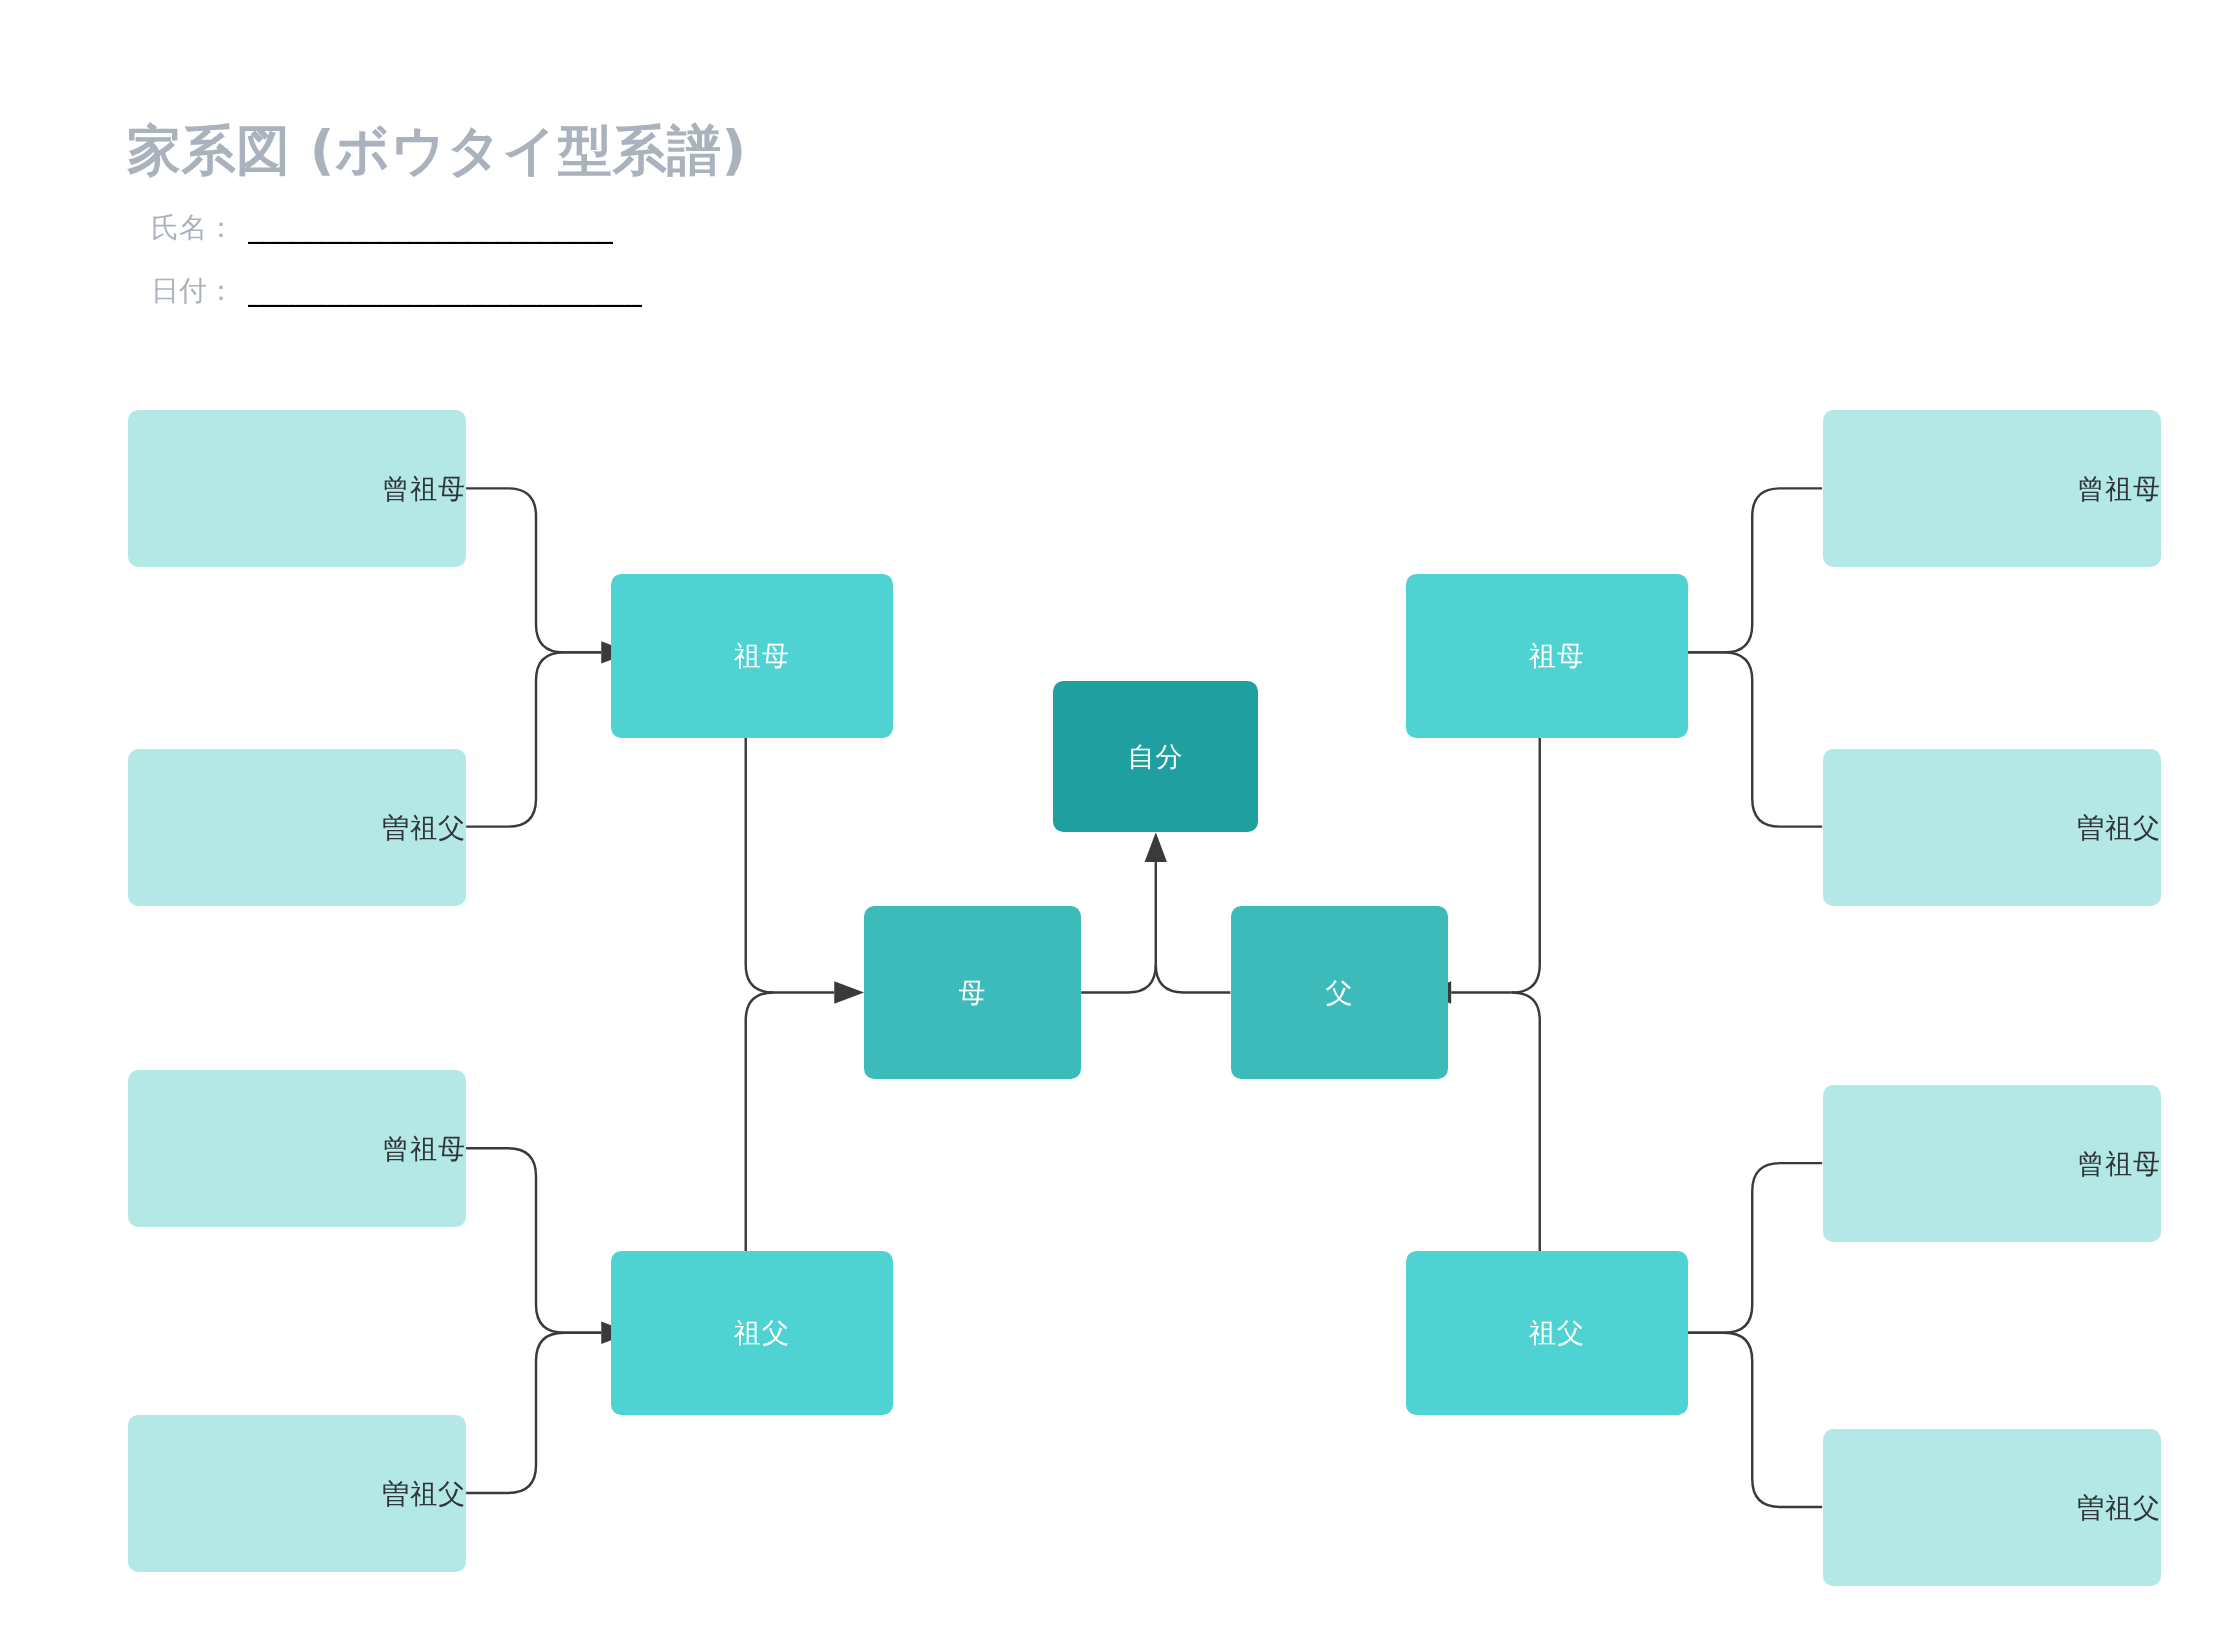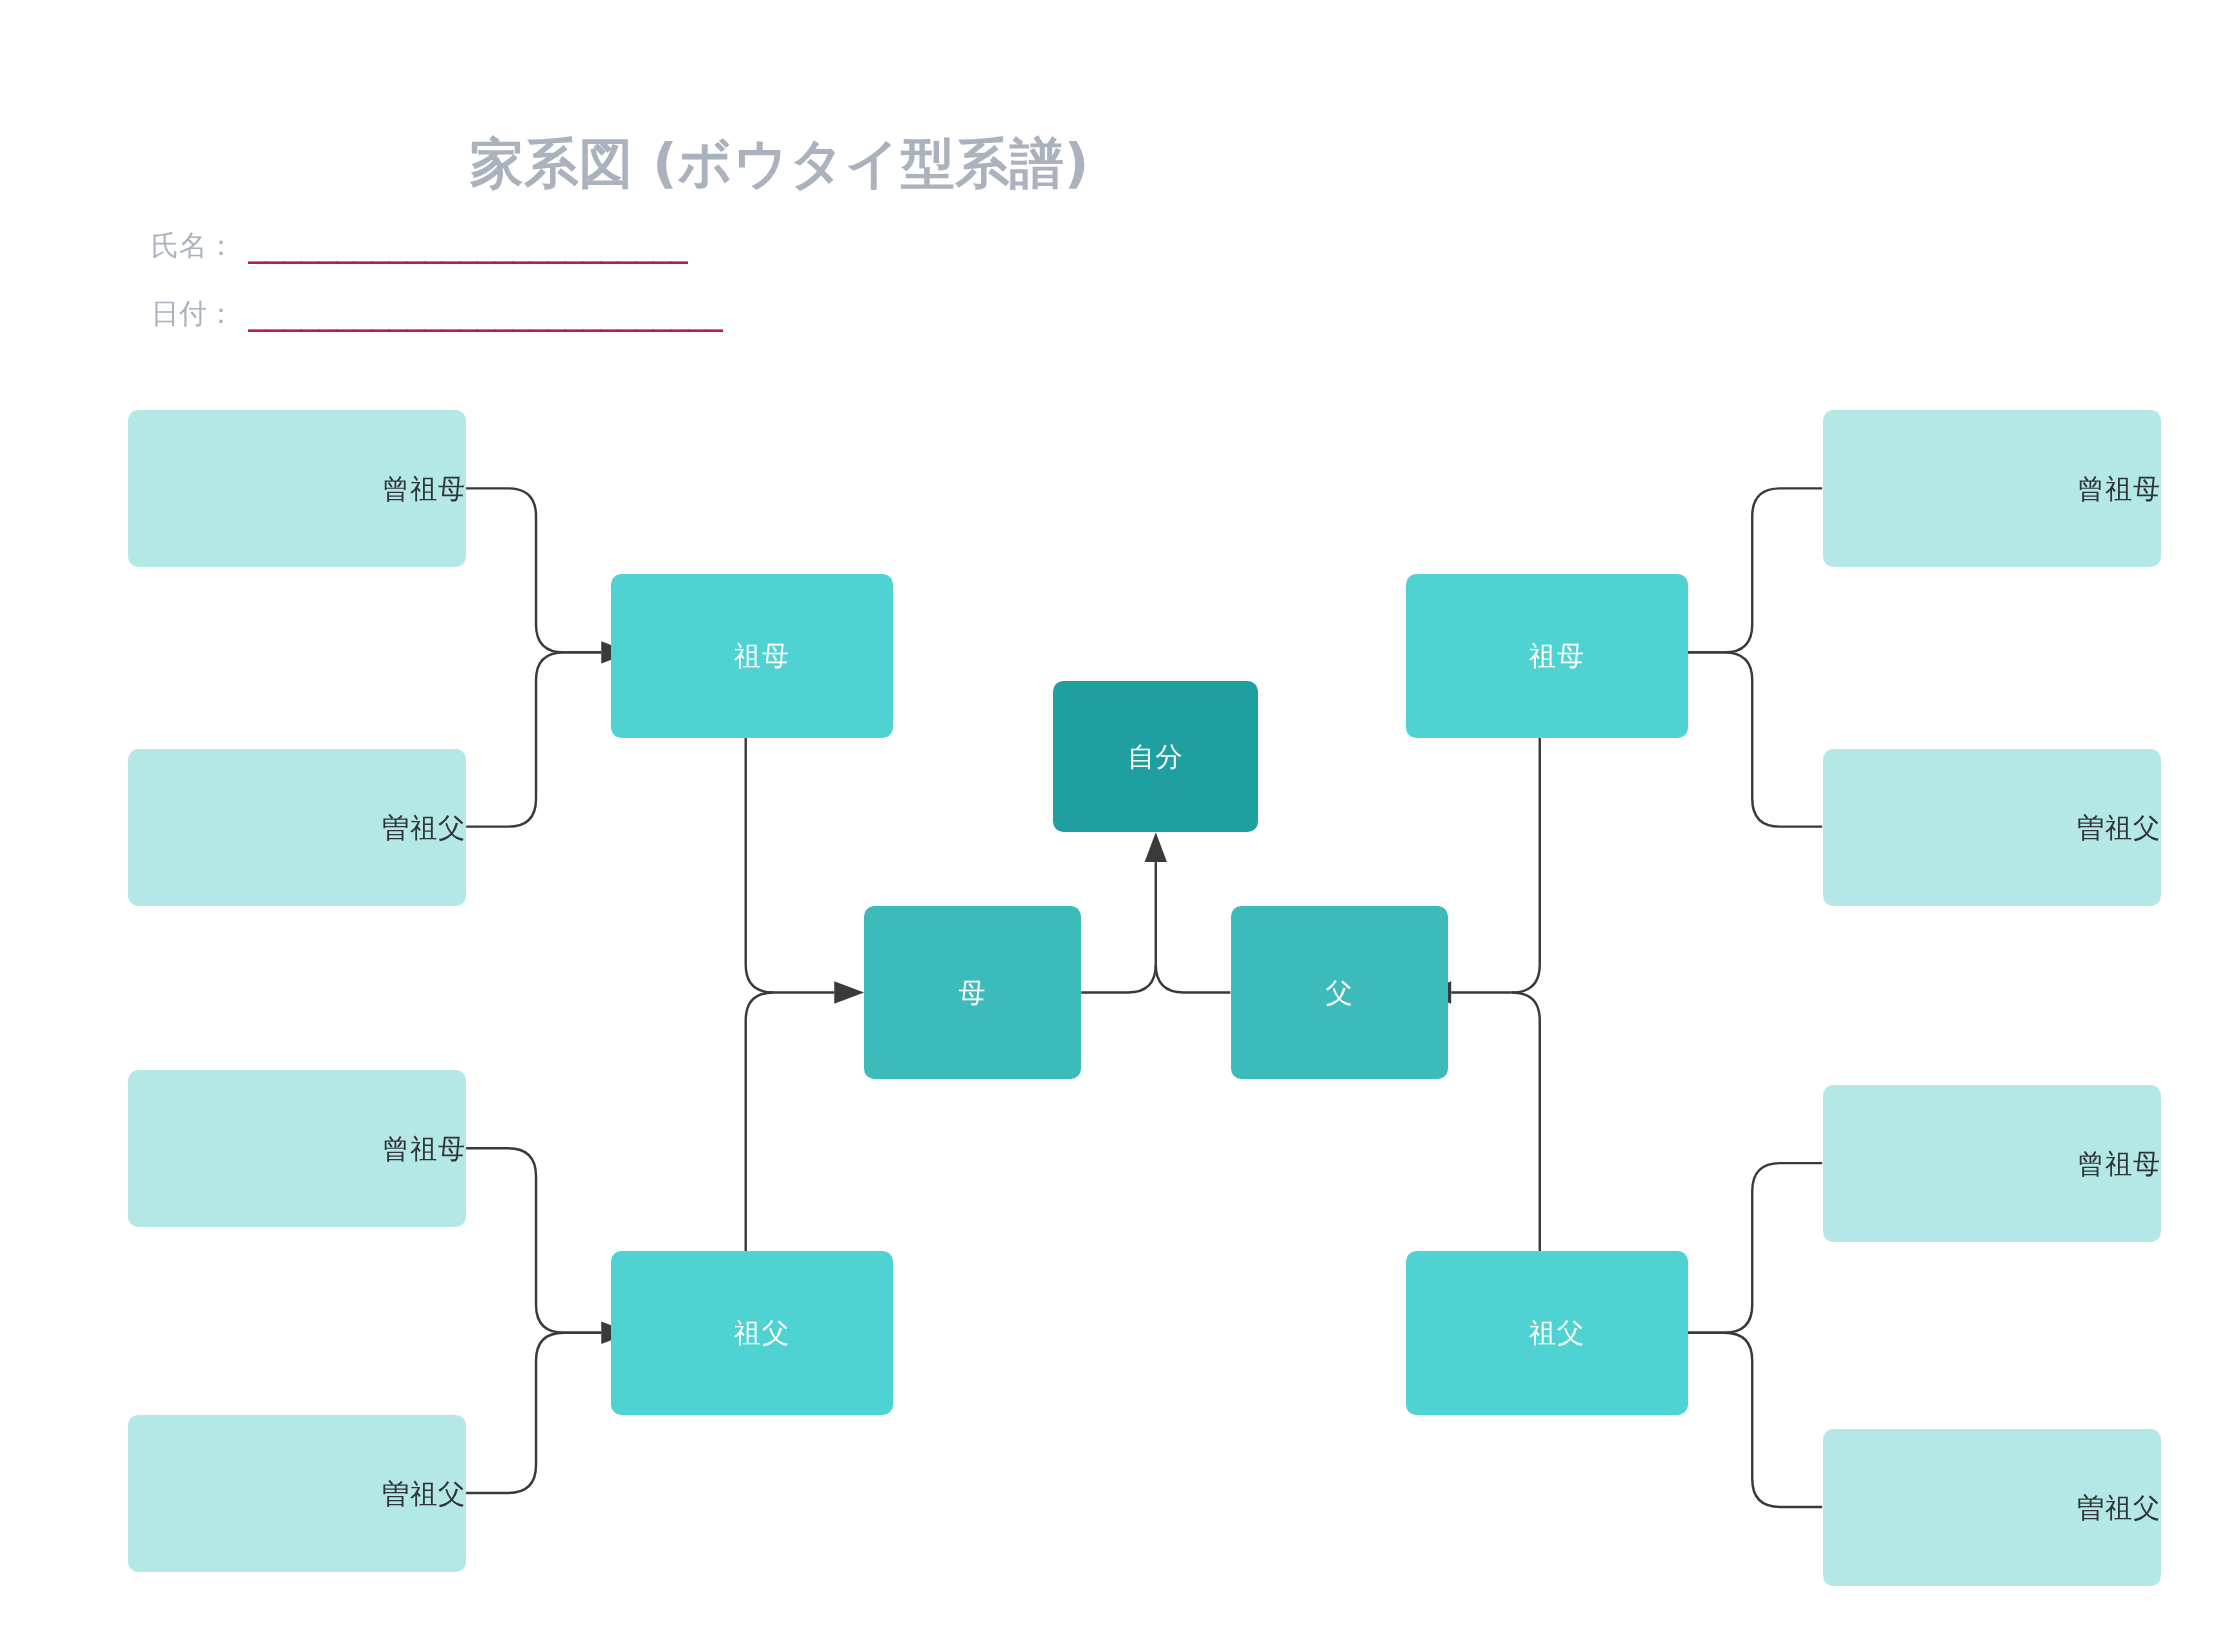--- a/index.html
+++ b/index.html
@@ -18,23 +18,22 @@
     width: 2237px;
     height: 1644px;
     background: #ffffff;
     overflow: hidden;
   }
 
   
   .header {
     position: absolute;
     left: 127px;
-    top: 132px;
+    top: 119px;
     width: 1305px;
-    text-align: center;
   }
   .page-title {
     font-size: 54px;
     font-weight: bold;
     color: #aab2bd;
     letter-spacing: 0.5px;
     margin: 0;
     line-height: 1.2;
     white-space: nowrap;
   }
@@ -44,22 +43,22 @@
     margin-top: 24px;
     margin-left: 24px;
   }
   .field-label {
     font-size: 28px;
     color: #aab2bd;
     white-space: nowrap;
     margin-right: 13px;
   }
   .field-line {
-    font-size: 37px;
-    color: #be185d;
+    font-size: 31px;
+    color: #000000;
     letter-spacing: -0.9px;
     white-space: nowrap;
     overflow: hidden;
   }
 
   
   #wires {
     position: absolute;
     left: 0;
     top: 0;

